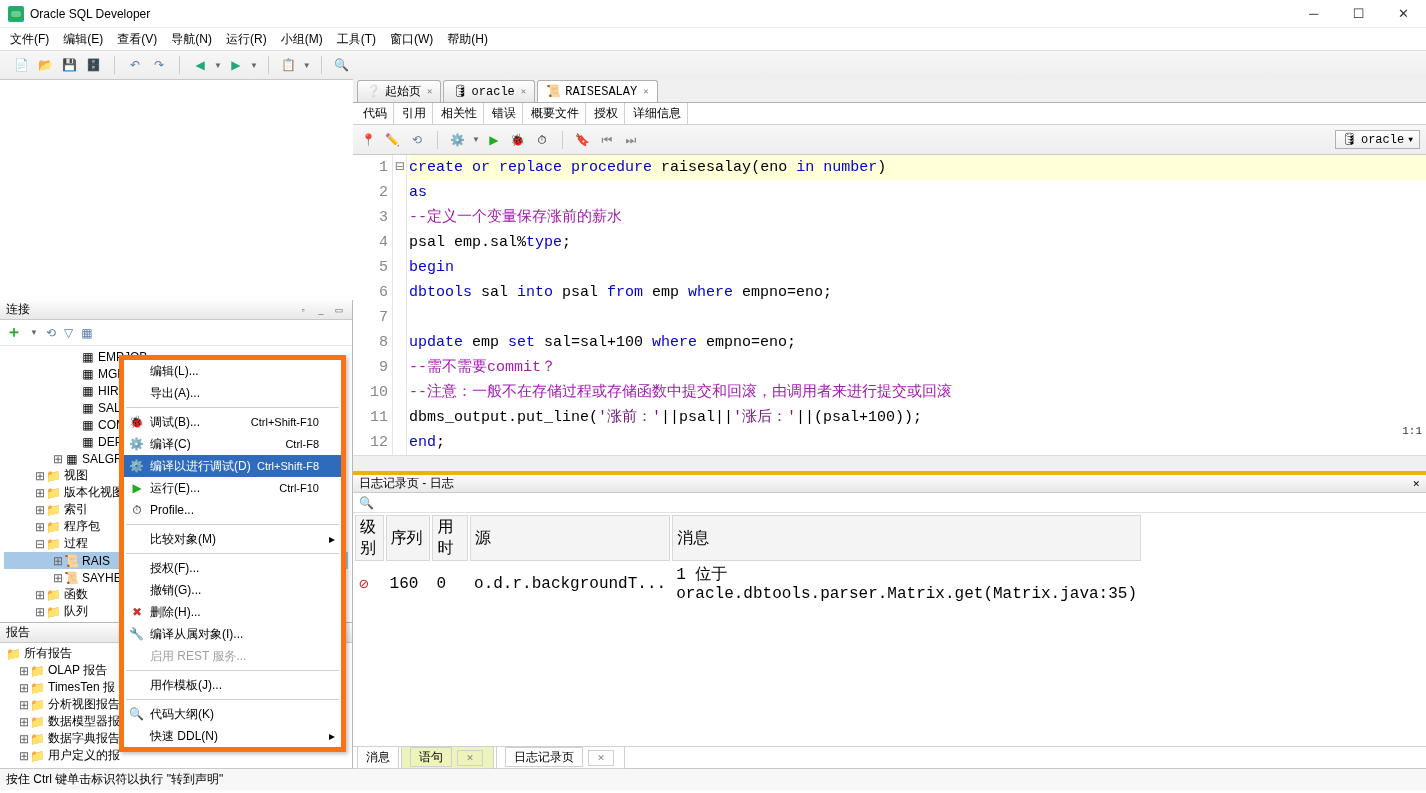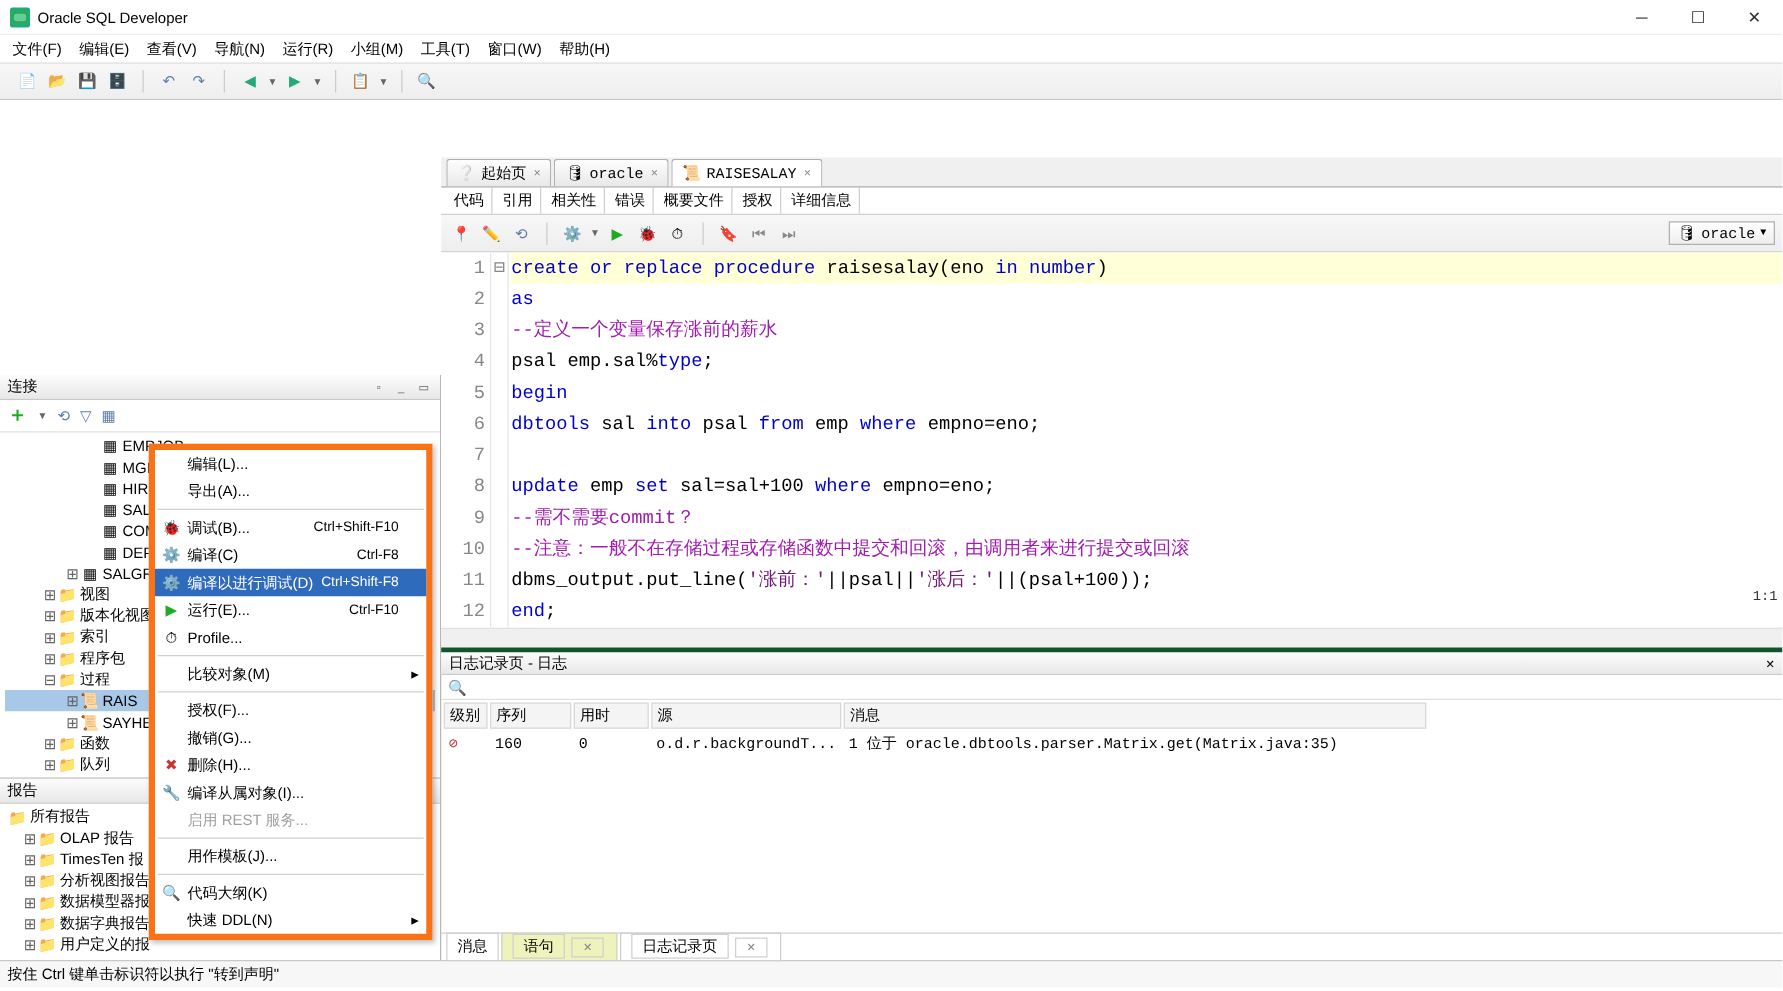--- a/index.html
+++ b/index.html
@@ -39,24 +39,24 @@
 .gutter { width: 40px; background: #fff; border-right: 1px solid #e6e6e6; text-align: right; padding-right: 4px; color: #888;}
 .gutter div, .fold div, .code-line { height: 25px; line-height: 25px; }
 .fold { width: 14px; border-right: 1px solid #e6e6e6; color: #888; text-align: center;}
 .code { flex: 1; padding-left: 2px; }
 .code .hl { background: #ffffd8; display: block; }
 .kw { color: #0000cc; }
 .cm { color: #a21caf; }
 .str { color: #701a75; }
 .statusline { position: absolute; right: 4px; bottom: 18px; font-size: 11px; color: #333;}
 .scroll-h { height: 16px; background: #f0f0f0; border-top: 1px solid #ddd;}
-.log { border-top: 4px solid #14532d; }
+.log { border-top: 4px solid #eab308; }
 .log-head { height: 18px; background: linear-gradient(#fcfcfc,#e8e8e8); border-bottom: 1px solid #c9c9c9; padding: 0 6px; display: flex; align-items: center; font-size: 12px;}
 .log-search { height: 20px; border-bottom: 1px solid #e0e0e0; display: flex; align-items: center; padding-left: 6px; color: #aaa;}
-.log-table { font-family: "Courier New", monospace; font-size: 12px;}
+.log-table { font-family: "Courier New", monospace; font-size: 16px;}
 .log-table th, .log-table td { text-align: left; padding: 1px 4px; font-weight: normal;}
 .log-table th { border: 1px solid #d8d8d8; background: #f4f4f4;}
 .log-tabs { height: 22px; border-top: 1px solid #d0d0d0; display: flex; align-items: center; padding-left: 4px;}
 .log-tabs span { padding: 2px 8px; border: 1px solid #d0d0d0; margin-right: 2px; font-size: 12px;}
 .log-tabs .sel { background: #eef3bc; }
 .status-bar { height: 22px; border-top: 1px solid #c9c9c9; background: #f7f7f7; padding-left: 6px; display: flex; align-items: center;}
 
 .ctx { position: absolute; left: 119px; top: 355px; width: 227px; background: #fff; border: 5px solid #f97316; box-shadow: 2px 2px 4px rgba(0,0,0,0.25); z-index: 100;}
 .ctx-row { height: 22px; display: flex; align-items: center; padding-left: 4px; position: relative;}
 .ctx-row .ci { width: 18px; display: inline-flex; align-items: center; justify-content: center; margin-right: 4px;}

